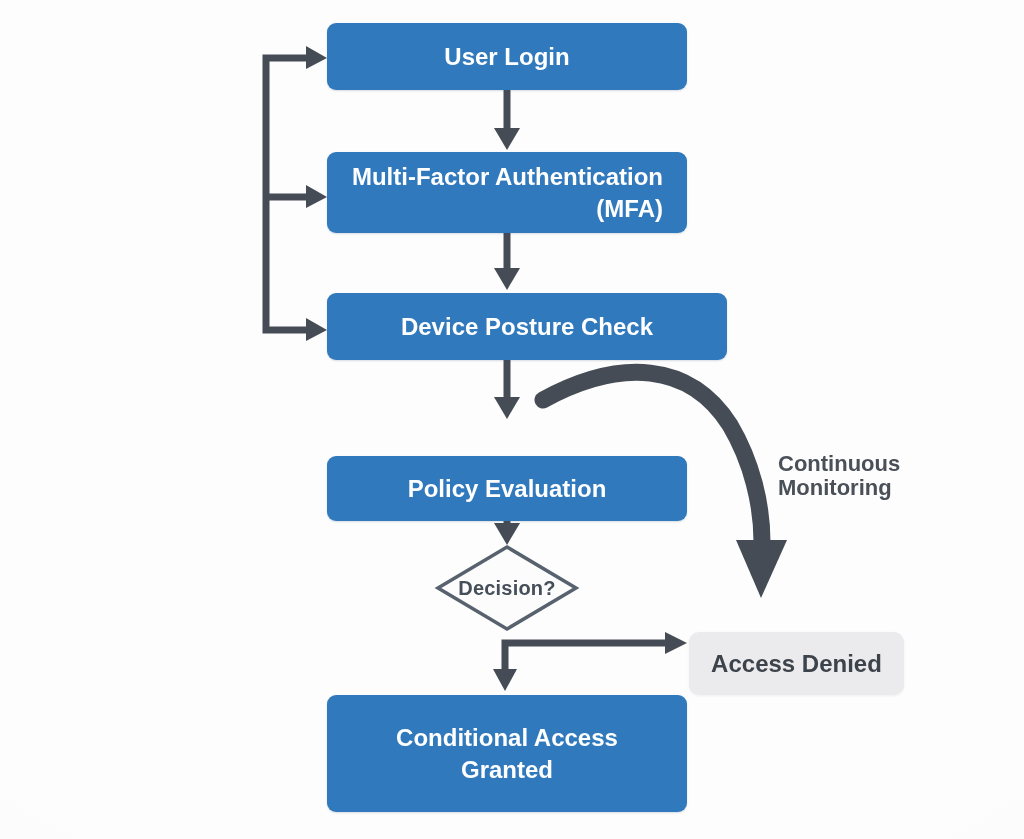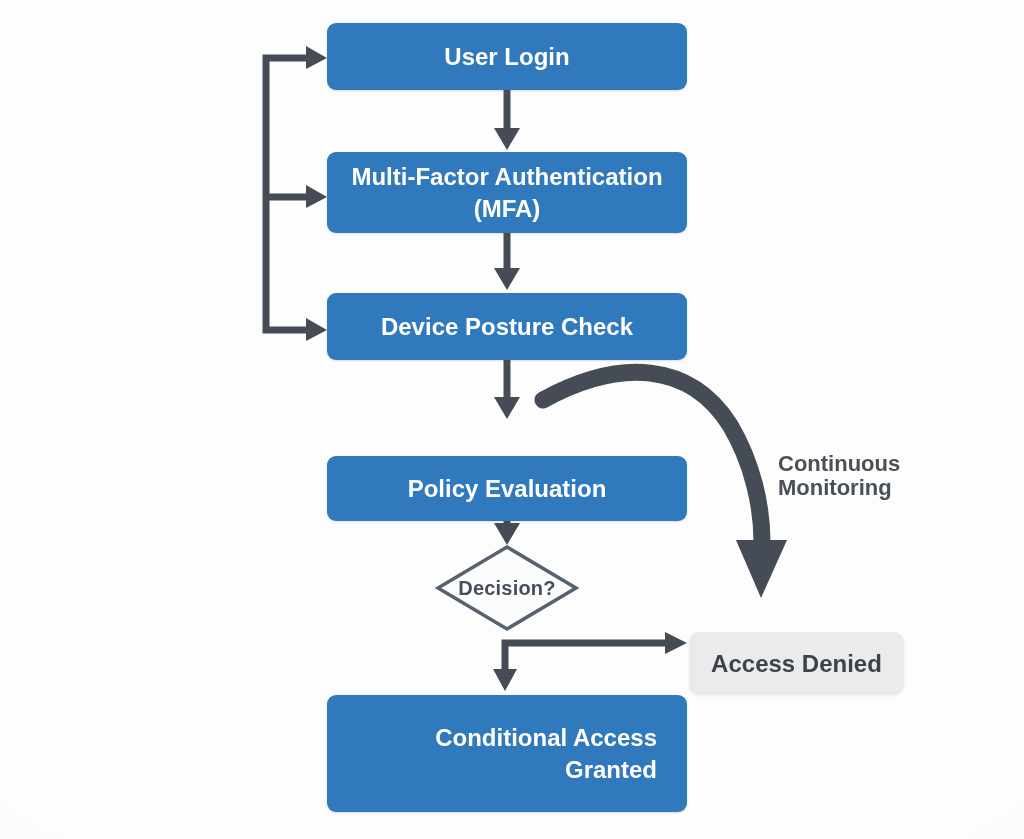--- a/index.html
+++ b/index.html
@@ -68,22 +68,22 @@
     position: absolute;
     left: 778px; top: 452px;
     width: 150px;
     color: #4a5058;
     font-size: 22px;
     font-weight: 600;
     line-height: 24px;
     text-align: left;
   }
 
-  .w-mfa .node-label { max-width: 312px; }
-  .w-granted .node-label { max-width: 300px; text-align: right; }
+  .w-mfa .node-label { max-width: 312px; text-align: right; }
+  .w-granted .node-label { max-width: 300px; }
 </style>
 </head>
 <body>
 
 <div class="canvas">
 
   <svg class="connectors" viewBox="0 0 1024 839">
 
     <g stroke="#454c55" stroke-width="7" fill="none" stroke-linejoin="miter">
       <path d="M 306 58 L 266 58 L 266 330 L 306 330 M 266 197 L 306 197"></path>
@@ -113,21 +113,21 @@
   </svg>
 
   <div class="node process" style="left:327px; top:23px; width:360px; height:67px;">
     <span class="node-label">User Login</span>
   </div>
 
   <div class="node process w-mfa" style="left:327px; top:152px; width:360px; height:81px;">
     <span class="node-label">Multi-Factor Authentication (MFA)</span>
   </div>
 
-  <div class="node process" style="left:327px; top:293px; width:360px; height:67px;">
+  <div class="node process" style="left:327px; top:293px; width:400px; height:67px;">
     <span class="node-label">Device Posture Check</span>
   </div>
 
   <div class="node process" style="left:327px; top:422px; width:360px; height:65px;margin-top:34px;">
     <span class="node-label">Policy Evaluation</span>
   </div>
 
   <div class="node process w-granted" style="left:327px; top:695px; width:360px; height:117px;">
     <span class="node-label">Conditional Access Granted</span>
   </div>

